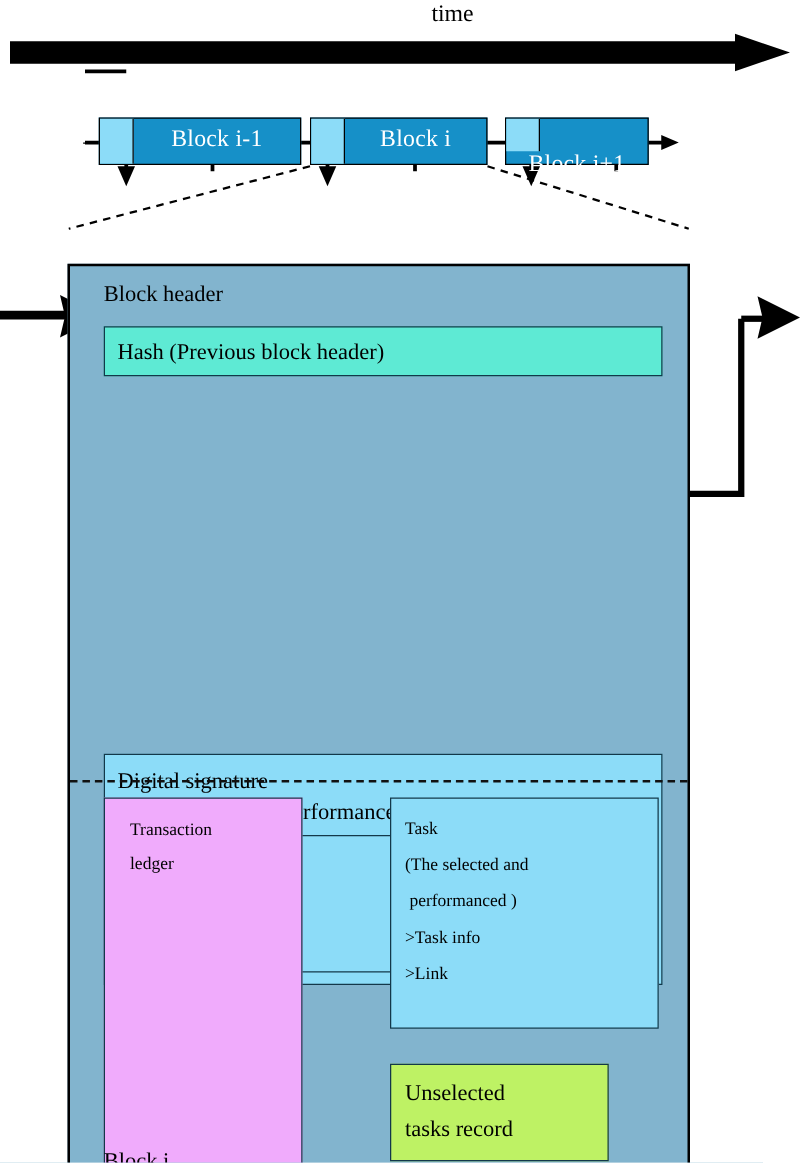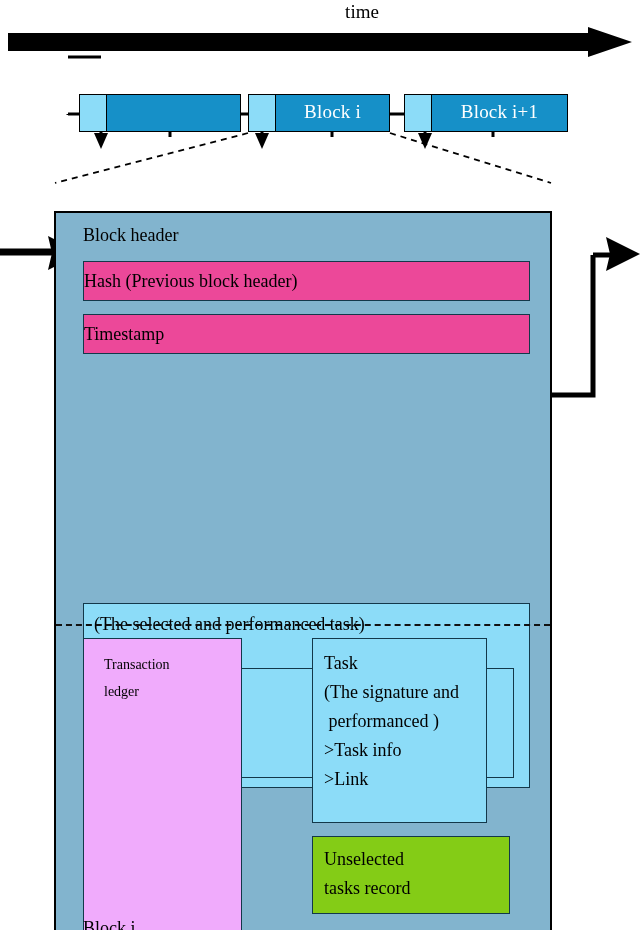--- a/index.html
+++ b/index.html
@@ -18,44 +18,44 @@
   .chain-block .hashcell{width:26px;background:#8cdcf8;border-right:1.5px solid #000;flex:0 0 26px;}
   .chain-block .namecell{flex:1 1 auto;display:flex;align-items:center;justify-content:center;
                          color:#ffffff;font-size:19px;letter-spacing:.2px;padding-bottom:2px;}
 
   
   #detail-panel{left:54px;top:183px;width:498px;height:738px;
                 background:#82b4ce;border:2px solid #000;box-sizing:border-box;margin-top:28px;}
 
   .panel-title{position:absolute;font-size:18px;line-height:20px;}
 
-  .hdr-row{position:absolute;left:27px;width:447px;background:#ec4899;
+  .hdr-row{position:absolute;left:27px;width:447px;background:#5eead4;
            border:1.5px solid #13384a;box-sizing:border-box;
-           display:flex;align-items:center;font-size:18px;}
+           display:flex;align-items:center;padding-left:10px;font-size:18px;}
 
   #sig-box{position:absolute;left:27px;top:390px;width:447px;height:185px;
            background:#8cdcf8;border:1.5px solid #13384a;box-sizing:border-box;
            padding:8px 10px 0 10px;font-size:18px;line-height:25px;}
   #sig-inner{position:absolute;left:10px;top:64px;width:420px;height:110px;
              background:#8cdcf8;border:1.5px solid #13384a;box-sizing:border-box;
              padding:5px 0 0 12px;font-size:18px;line-height:27px;}
 
   #divider{position:absolute;left:0px;top:411px;width:494px;height:0;
            border-top:2px dashed #111;}
 
   #ledger-box{position:absolute;left:27px;top:425px;width:159px;height:307px;
               background:#f0abfc;border:1.5px solid #13384a;box-sizing:border-box;
               padding:12px 0 0 20px;font-size:14px;line-height:27px;}
 
-  #task-box{position:absolute;left:256px;top:425px;width:175px;height:185px;
+  #task-box{position:absolute;left:256px;top:425px;width:215px;height:185px;
             background:#8cdcf8;border:1.5px solid #13384a;box-sizing:border-box;
-            padding:10px 0 0 11px;font-size:18px;line-height:29px;}
+            padding:10px 0 0 11px;font-size:14px;line-height:29px;}
 
-  #unselected-box{position:absolute;left:256px;top:623px;width:198px;height:78px;
-                  background:#84cc16;border:1.5px solid #13384a;box-sizing:border-box;
+  #unselected-box{position:absolute;left:256px;top:638px;width:175px;height:78px;
+                  background:#bef264;border:1.5px solid #13384a;box-sizing:border-box;
                   padding:8px 0 0 11px;font-size:18px;line-height:29px;}
 
   #panel-footer{position:absolute;left:27px;top:705px;font-size:18px;}
 
   svg{display:block;overflow:visible;}
 </style>
 </head>
 <body>
 
 <div class="abs" id="time-label">time</div>
@@ -81,28 +81,29 @@
       <polygon points="543,59 529,53 529,65"></polygon>
     </g>
     <g fill="none" stroke="#000" stroke-width="3" transform="translate(0,-57)">
       <path d="M68 59 H101"></path>
     </g>
   </svg>
 </div>
 
 <div class="abs chain-block" style="left:79px;top:94px;width:162px;">
   <div class="hashcell"></div>
+  <div class="namecell">Block i-1</div>
 </div>
 
 <div class="abs chain-block" style="left:248px;top:94px;width:142px;">
   <div class="hashcell"></div>
   <div class="namecell">Block i</div>
 </div>
 
-<div class="abs chain-block" style="left:404px;top:94px;width:164px;">
+<div class="abs chain-block" style="left:404px;top:94px;width:115px;flex-direction:column;">
   <div class="hashcell"></div>
   <div class="namecell">Block i+1</div>
 </div>
 
 <div class="abs" style="left:0;top:125px;width:640px;height:65px;">
   <svg width="640" height="65" viewBox="0 0 640 65">
     <g stroke="#000" stroke-width="1.8" stroke-dasharray="6 5" fill="none">
       <line x1="248" y1="8" x2="55" y2="58"></line>
       <line x1="390" y1="8" x2="551" y2="58"></line>
     </g>
@@ -136,44 +137,42 @@
 </div>
 
 <div class="abs" id="detail-panel">
 
   <div class="panel-title" style="left:27px;top:12px;">Block header</div>
 
   <div class="hdr-row" style="top:48px;height:40px;">
     <span>Hash (Previous block header)</span>
   </div>
 
-  <div class="hdr-row" style="top:101px;height:40px;">
-    <span>Timestamp</span>
-  </div>
 
 
   <div id="sig-box">
+    <div>Digital signature</div>
     <div>(The selected and performanced task)</div>
     <div id="sig-inner">
       <div>Model</div>
       <div>Training data</div>
       <div>Task info</div>
     </div>
   </div>
 
   <div id="divider"></div>
 
   <div id="ledger-box">
     <div>Transaction</div>
     <div>ledger</div>
   </div>
 
   <div id="task-box">
     <div>Task</div>
-    <div>(The signature and</div>
+    <div>(The selected and</div>
     <div style="white-space:pre;"> performanced )</div>
     <div>&gt;Task info</div>
     <div>&gt;Link</div>
   </div>
 
   <div id="unselected-box">
     <div>Unselected</div>
     <div>tasks record</div>
   </div>
 

